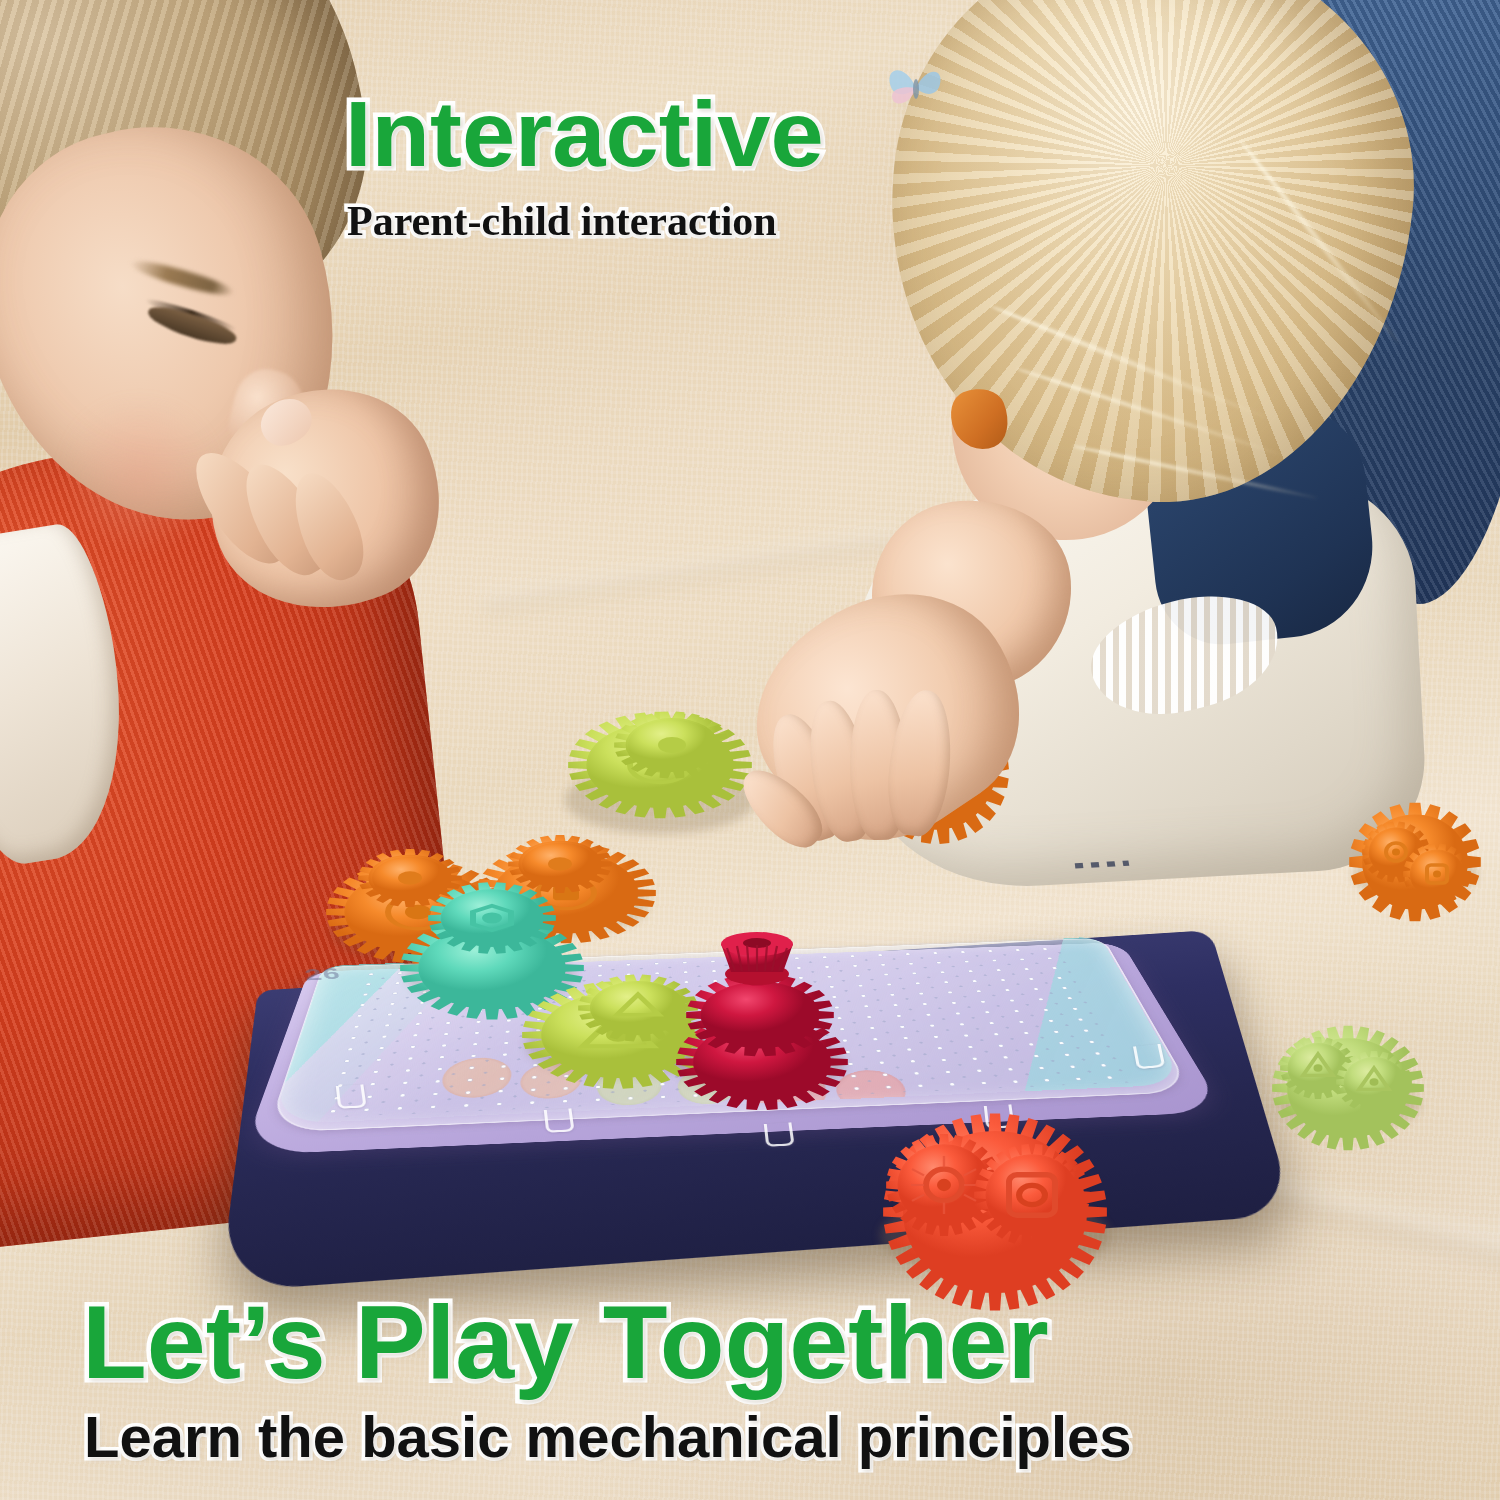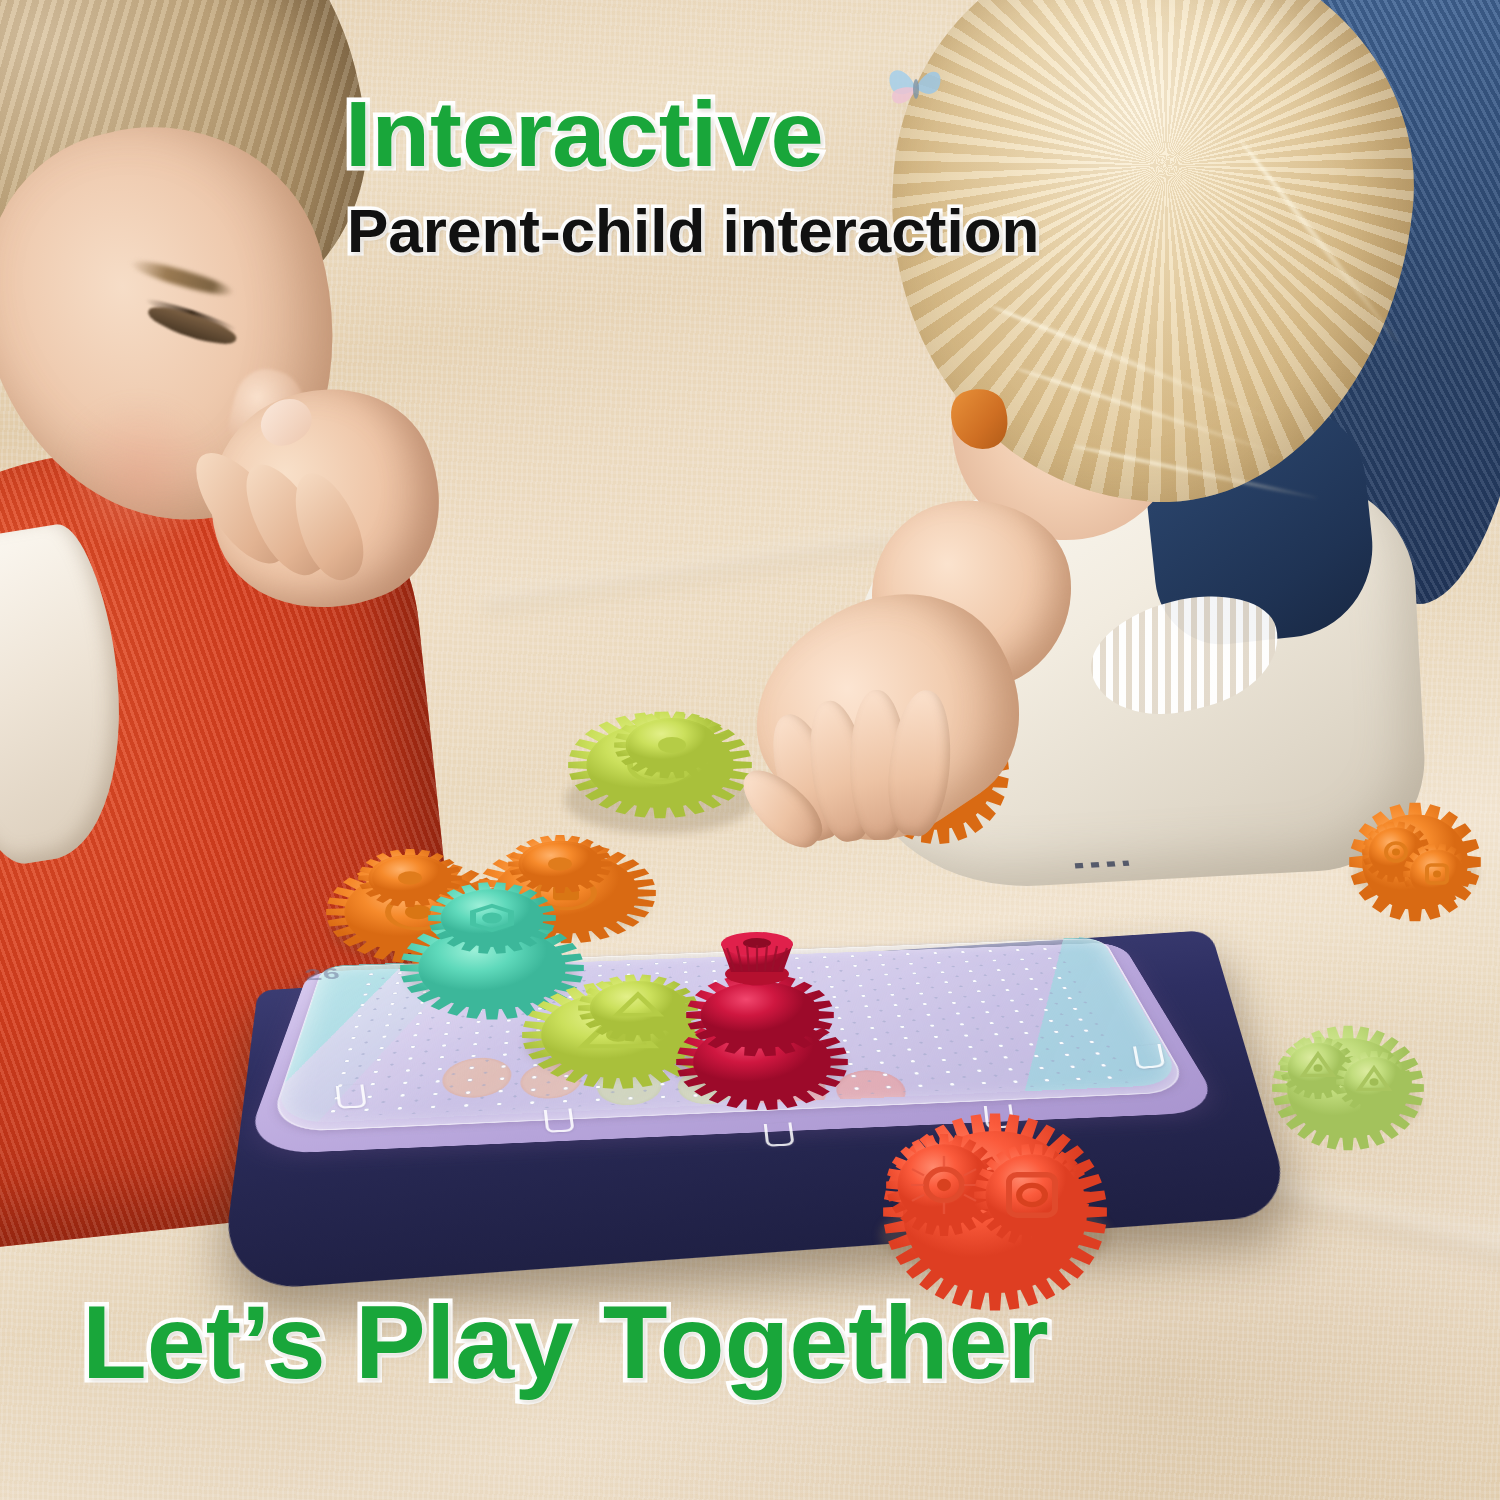--- a/index.html
+++ b/index.html
@@ -326,23 +326,24 @@
        2px 2px 4px rgba(120,100,70,.35);
   }
   #title-interactive {
     left: 345px; top: 88px;
     font-size: 92px;
     transform: scaleX(1.04);
     transform-origin: left center;
   }
   #subtitle-interactive {
     left: 347px; top: 200px;
-    font-size: 62px;
+    font-size: 42px;
     transform: scaleX(1.0);
     transform-origin: left center;
+    font-family: Liberation Serif, serif;
   }
   #title-play {
     left: 82px; top: 1290px;
     font-size: 104px;
     transform: scaleX(1.02);
     transform-origin: left center;
   }
   #subtitle-play {
     left: 84px; top: 1408px;
     font-size: 58px;
@@ -720,14 +721,15 @@
     <div class="c-f" style="left:78px;top:712px;width:56px;height:130px;transform:rotate(-18deg);"></div>
     <div class="c-f" style="left:112px;top:700px;width:56px;height:142px;transform:rotate(-10deg);"></div>
     <div class="c-f" style="left:150px;top:690px;width:58px;height:150px;transform:rotate(-2deg);"></div>
     <div class="c-f" style="left:190px;top:690px;width:60px;height:146px;transform:rotate(6deg);"></div>
     <div class="c-f" style="left:58px;top:760px;width:48px;height:96px;transform:rotate(-46deg);"></div>
   </div>
 
   <div class="headline hl-green" id="title-interactive">Interactive</div>
   <div class="headline hl-black" id="subtitle-interactive">Parent-child interaction</div>
   <div class="headline hl-green" id="title-play">Let’s Play Together</div>
+  <div class="headline hl-black" id="subtitle-play">Learn the basic mechanical  principles</div>
 
 </div>
 
 </body></html>

